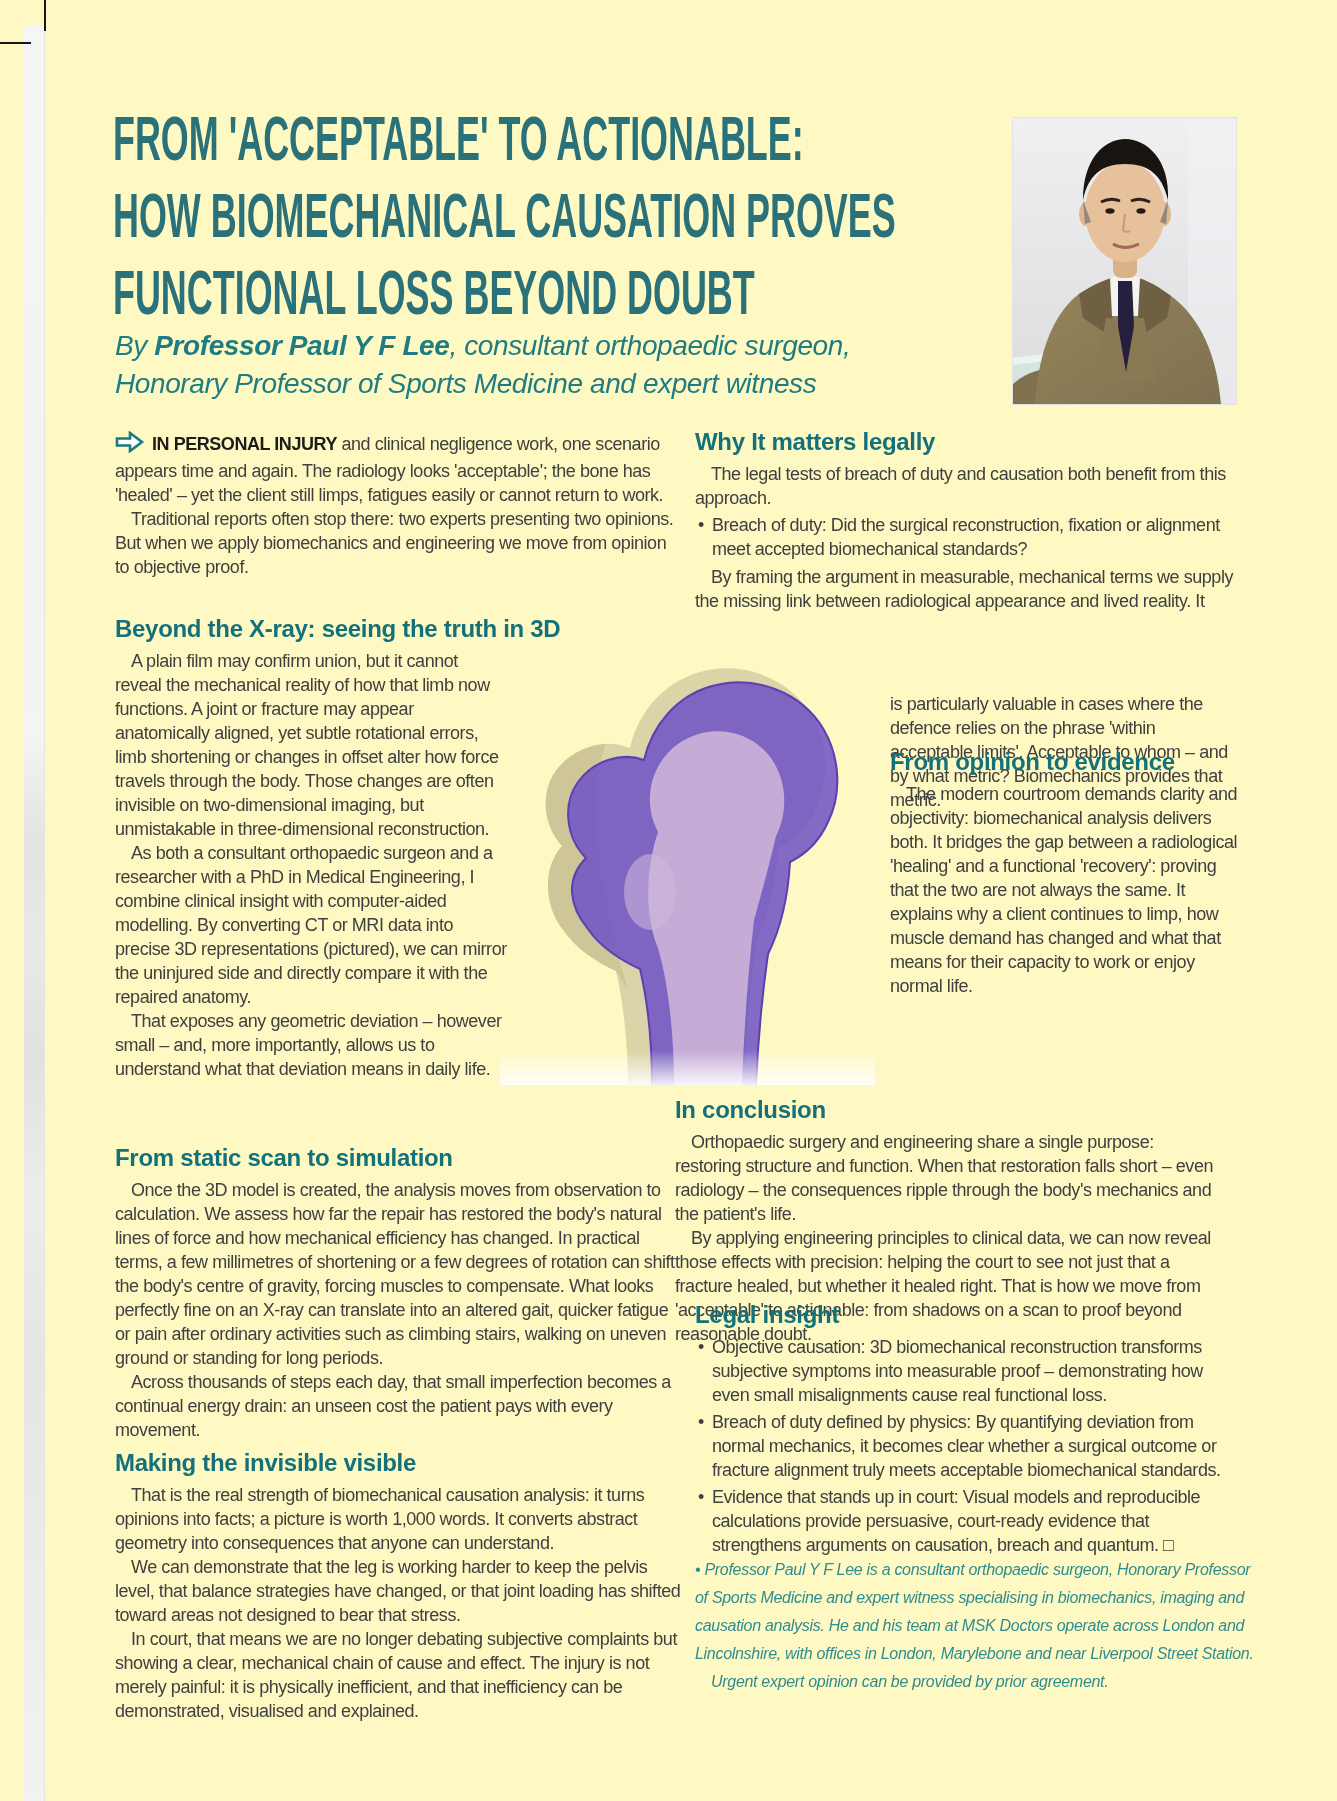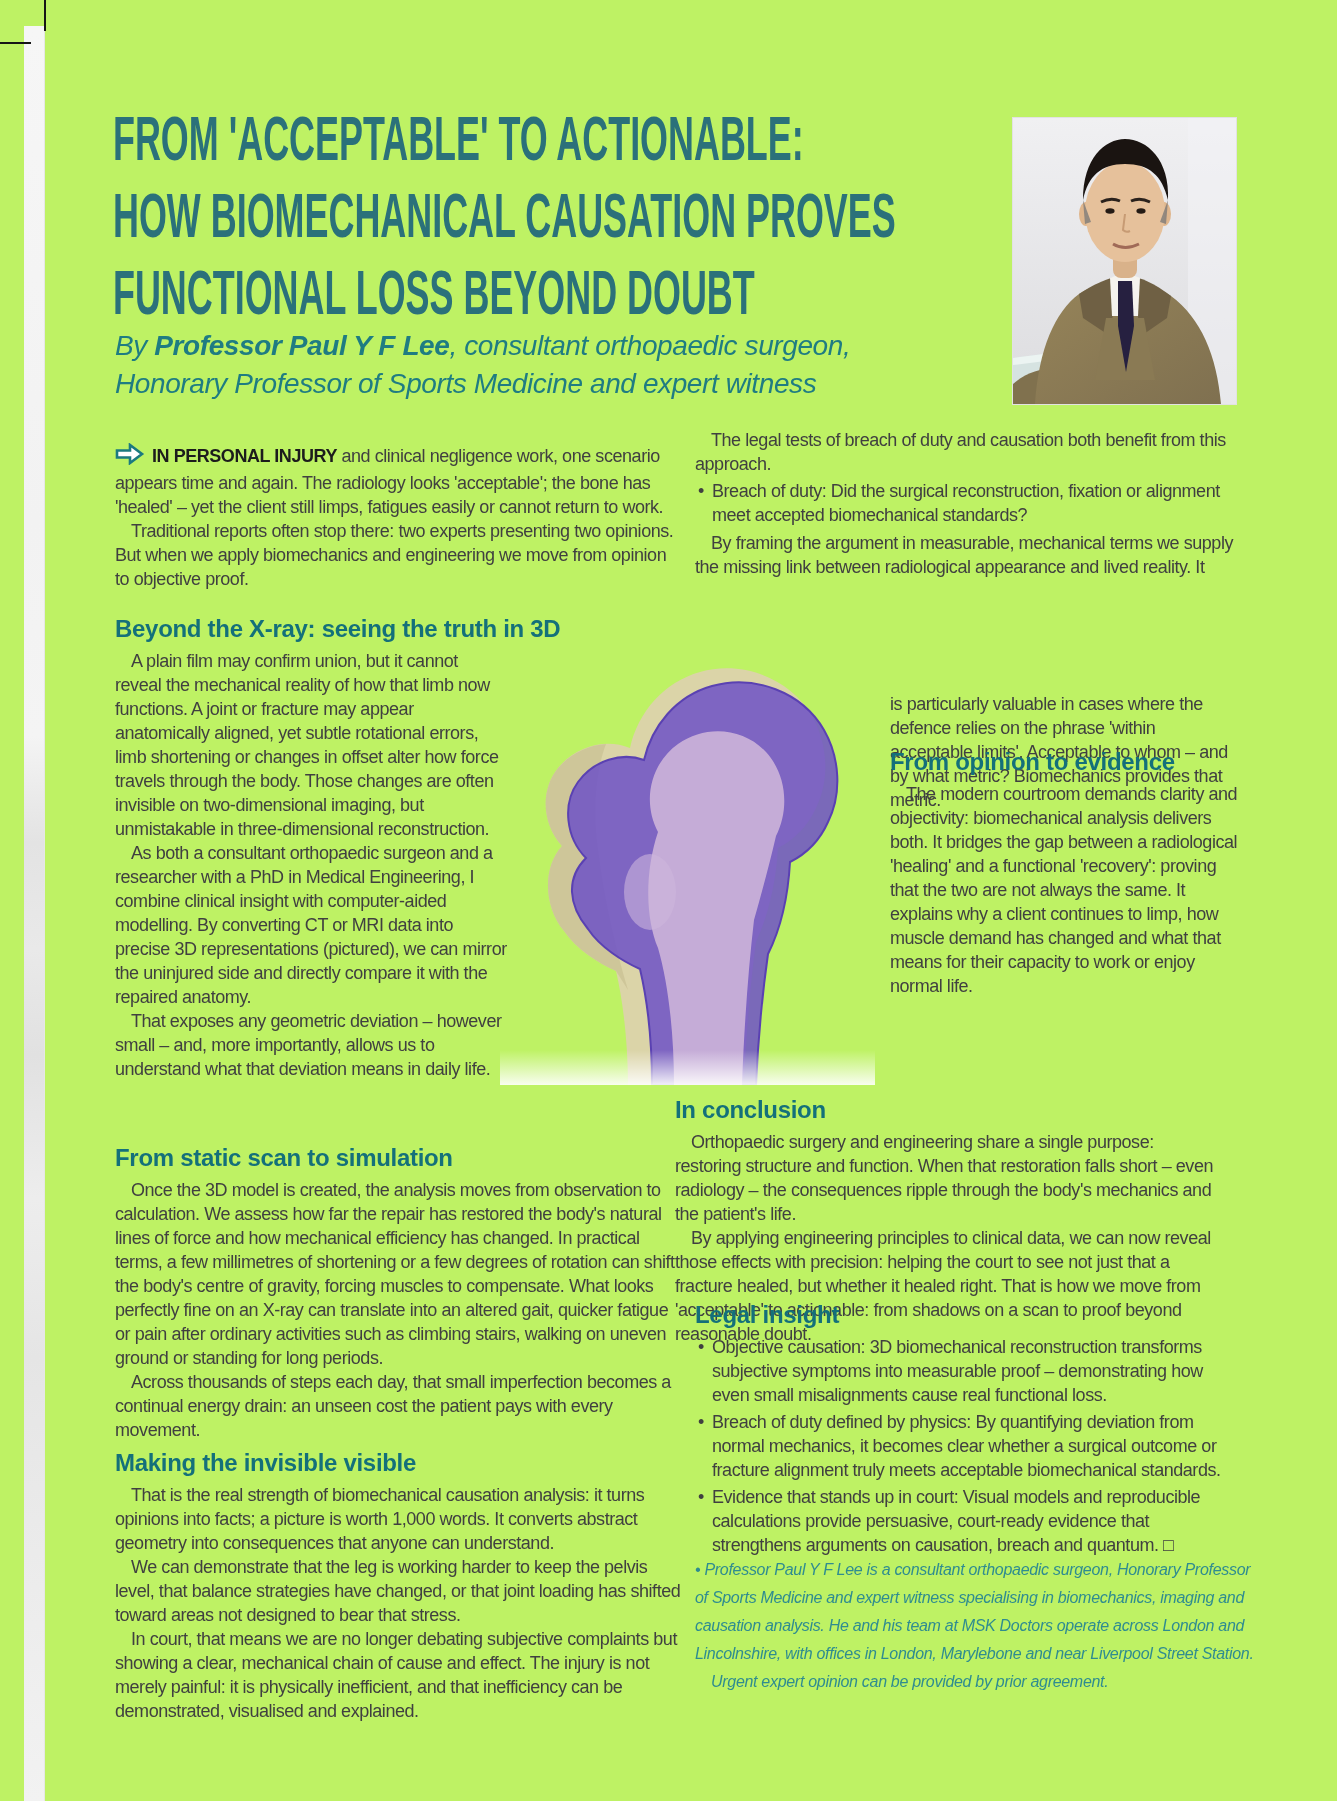--- a/index.html
+++ b/index.html
@@ -1,16 +1,16 @@
 <!DOCTYPE html>
 <html style="--color-title: #2b717a; --color-heading: #14707a; --color-byline: #1f7c82; --color-body: #404040; --color-footer: #2f8c90; --color-arrow: #1b7a80; --color-bone_purple: #6f54c6; --color-bone_beige: #dbd4a8; --color-bone_lavender: #c9b0d8;"><head>
 <meta charset="utf-8">
 <style>
   html,body{margin:0;padding:0;background:#ffffff;}
-  .page{position:relative;width:1337px;height:1801px;background:#bef264;overflow:hidden;
+  .page{position:relative;width:1337px;height:1801px;background:#fef9c3;overflow:hidden;
         font-family:"Liberation Sans","DejaVu Sans",sans-serif;}
   .abs{position:absolute;}
   
   .edge-strip{left:24px;top:26px;width:20px;height:1775px;
     background:linear-gradient(180deg,#f6f6f6 0%,#f2f2f2 28%,#f4f4f4 40%,#e3e3e3 46%,#e9e9e9 52%,#e1e1e1 58%,#ededed 66%,#e5e5e5 75%,#ebebeb 86%,#f2f2f2 100%);
     border-right:1px solid #e6e6e6;}
   .crop-v{left:44px;top:0;width:2px;height:31px;background:#161616;}
   .crop-h{left:0;top:42px;width:31px;height:2px;background:#161616;}
   
   .title-line{height:77px;white-space:nowrap;}
@@ -86,21 +86,21 @@
       <path d="M 155,82 L 147,104 L 153,106 Z" fill="#7d7a78" opacity="0.8"></path>
       <path d="M 88,84 Q 98,79 107,83" stroke="#2a211c" stroke-width="3" fill="none"></path>
       <path d="M 118,83 Q 127,79 137,84" stroke="#2a211c" stroke-width="3" fill="none"></path>
       <ellipse cx="97" cy="93" rx="4.6" ry="2.8" fill="#241a14"></ellipse>
       <ellipse cx="128" cy="93" rx="4.6" ry="2.8" fill="#241a14"></ellipse>
       <path d="M 112,96 L 110,112 Q 113,115 117,113" stroke="#c79b74" stroke-width="2" fill="none"></path>
       <path d="M 100,126 Q 112,133 126,126" stroke="#a06a57" stroke-width="3" fill="none"></path>
     </svg>
   </div>
 
-  <div class="abs bt" style="left:115px;top:443px;width:566px;">
+  <div class="abs bt" style="left:115px;top:431px;width:566px;">
     <p>
       <span class="arrow-ic">
         <svg width="30" height="22" viewBox="0 0 30 22">
             <polygon points="2,7.5 15,7.5 15,2 27,11 15,20 15,14.5 2,14.5" fill="#ffffff" stroke="#1b7a80" stroke-width="2.6"></polygon>
           </svg>
       </span><span class="lead">IN PERSONAL INJURY</span><span> and clinical negligence work, one scenario appears time and again. The radiology looks 'acceptable'; the bone has 'healed' – yet the client still limps, fatigues easily or cannot return to work.</span>
     </p>
     <p class="ind">Traditional reports often stop there: two experts presenting two opinions. But when we apply biomechanics and engineering we move from opinion to objective proof.</p>
   </div>
 
@@ -137,20 +137,21 @@
       <path d="M 62,196 C 42,174 40,140 58,118 C 76,96 106,88 130,98 C 138,62 164,32 200,22 C 242,10 290,28 312,66 C 328,94 330,130 316,158 C 308,176 294,190 278,198 C 276,234 268,266 256,292 C 250,336 246,388 244,435 L 128,435 C 128,399 124,355 116,321 C 98,313 76,299 64,281 C 44,257 42,218 62,196 Z" fill="#dbd4a8"></path>
       <path d="M 62,196 C 42,174 40,140 58,118 C 70,104 88,95 106,94 C 96,120 92,160 98,200 C 104,250 116,300 128,340 L 116,321 C 98,313 76,299 64,281 C 44,257 42,218 62,196 Z" fill="#c9c193" opacity="0.7"></path>
       <path d="M 86,208 C 66,188 62,154 78,132 C 94,110 122,102 144,110 C 152,76 176,46 212,36 C 254,24 302,42 324,80 C 340,108 342,144 328,172 C 320,190 306,204 290,212 C 288,248 280,280 268,304 C 262,346 258,392 256,435 L 152,435 C 152,397 148,353 140,319 C 122,311 100,297 88,279 C 68,255 66,228 86,208 Z" fill="#6f54c6" fill-opacity="0.87" stroke="#5a41b2" stroke-width="2"></path>
       <path d="M 158,182 C 142,152 150,114 178,94 C 206,74 244,78 266,102 C 286,124 290,158 276,186 C 270,212 262,242 254,270 C 248,322 244,380 242,435 L 174,435 C 174,382 168,332 158,298 C 146,270 144,224 158,182 Z" fill="#c9b0d8" fill-opacity="0.95"></path>
       <ellipse cx="150" cy="242" rx="26" ry="38" fill="#cdb5dc" opacity="0.6"></ellipse>
       <rect x="0" y="400" width="375" height="35" fill="url(#fadeW)"></rect>
     </svg>
   </div>
 
   <div class="abs bt" style="left:695px;top:428px;width:545px;">
+    <div class="h">Why It matters legally</div>
     <p class="ind">The legal tests of breach of duty and causation both benefit from this approach.</p>
     <div class="blt">Breach of duty: Did the surgical reconstruction, fixation or alignment meet accepted biomechanical standards?</div>
     <p class="ind" style="margin-top:4px;">By framing the argument in measurable, mechanical terms we supply the missing link between radiological appearance and lived reality. It</p>
   </div>
   <div class="abs bt" style="left:890px;top:692px;width:348px;">
     <p>is particularly valuable in cases where the defence relies on the phrase 'within acceptable limits'. Acceptable to whom – and by what metric? Biomechanics provides that metric.</p>
   </div>
 
   <div class="abs bt" style="left:890px;top:748px;width:348px;">
     <div class="h">From opinion to evidence</div>

